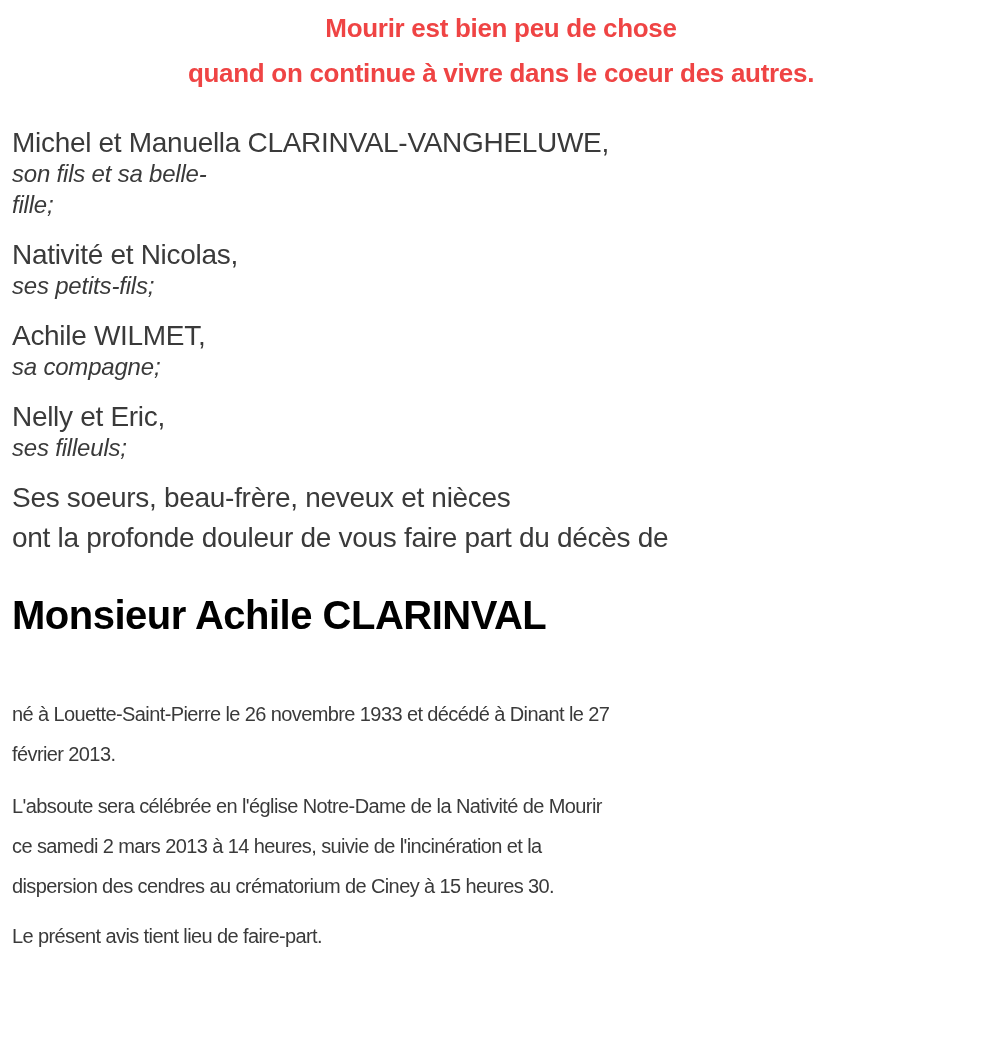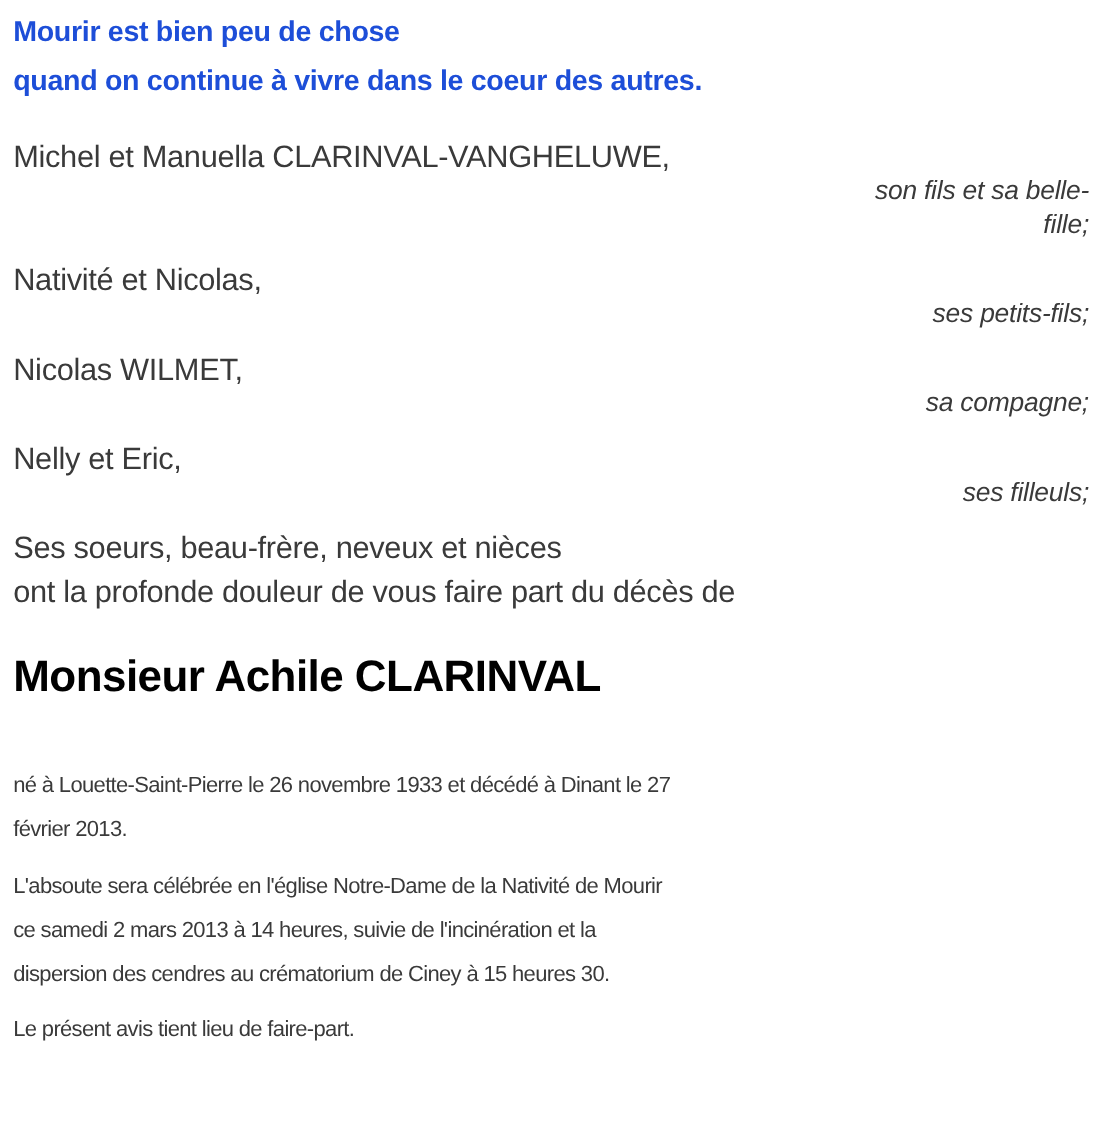--- a/index.html
+++ b/index.html
@@ -11,21 +11,21 @@
     font-family: "Liberation Sans", "DejaVu Sans", sans-serif;
     color: #3a3a3a;
   }
   .page {
     width: 1000px;
     height: 1038px;
     padding: 6px 10px 0 12px;
     overflow: hidden;
   }
   
-  .epitaph { color: #1d4ed8; }
+  .epitaph { color: #ef4444; text-align: center; }
   .epitaph-line {
     font-size: 26px;
     font-weight: 700;
     line-height: 45px;
     letter-spacing: -0.3px;
     white-space: nowrap;
   }
   
   .family { margin-top: 32px; }
   .family-entry { margin-bottom: 10px; margin-top: 20px; }
@@ -33,21 +33,20 @@
     font-size: 28px;
     line-height: 30px;
     letter-spacing: -0.3px;
     white-space: nowrap;
     color: #3a3a3a;
   }
   .family-relation {
     font-size: 24px;
     font-style: italic;
     line-height: 31px;
-    text-align: right;
     letter-spacing: -0.2px;
     white-space: nowrap;
     color: #3a3a3a;
   }
   
   .intro {
     font-size: 28px;
     line-height: 30px;
     letter-spacing: -0.3px;
     white-space: nowrap;
@@ -90,21 +89,21 @@
       <div class="family-relation">son fils et sa belle-</div>
       <div class="family-relation">fille;</div>
     </div>
 
     <div class="family-entry">
       <div class="family-name">Nativité et Nicolas,</div>
       <div class="family-relation">ses petits-fils;</div>
     </div>
 
     <div class="family-entry">
-      <div class="family-name">Nicolas WILMET,</div>
+      <div class="family-name">Achile WILMET,</div>
       <div class="family-relation">sa compagne;</div>
     </div>
 
     <div class="family-entry">
       <div class="family-name">Nelly et Eric,</div>
       <div class="family-relation">ses filleuls;</div>
     </div>
 
     <div class="family-entry">
       <div class="family-name">Ses soeurs, beau-frère, neveux et nièces</div>

